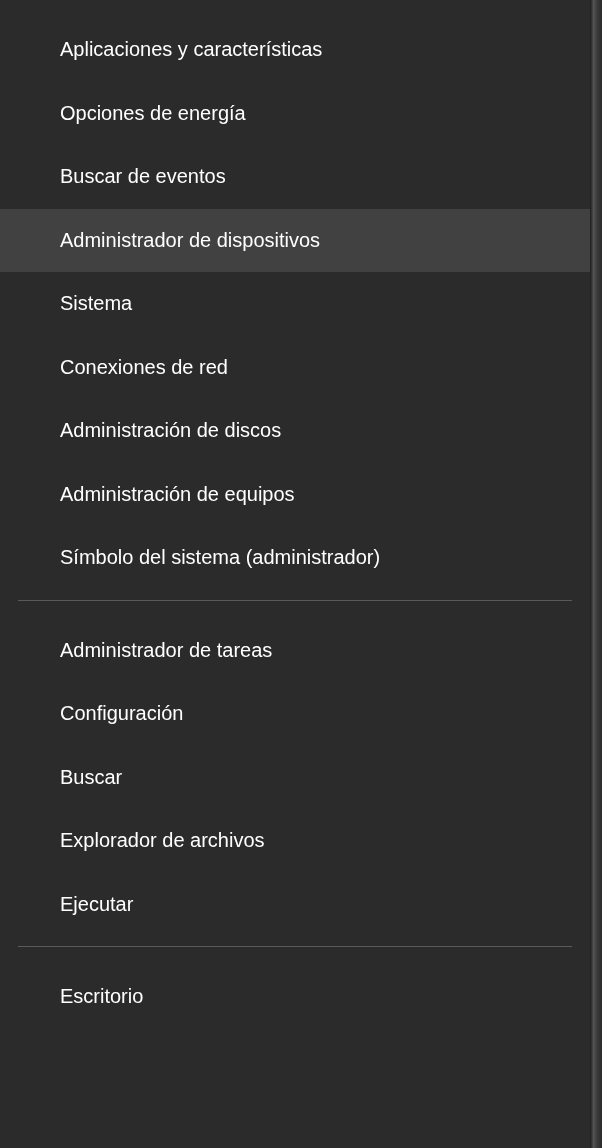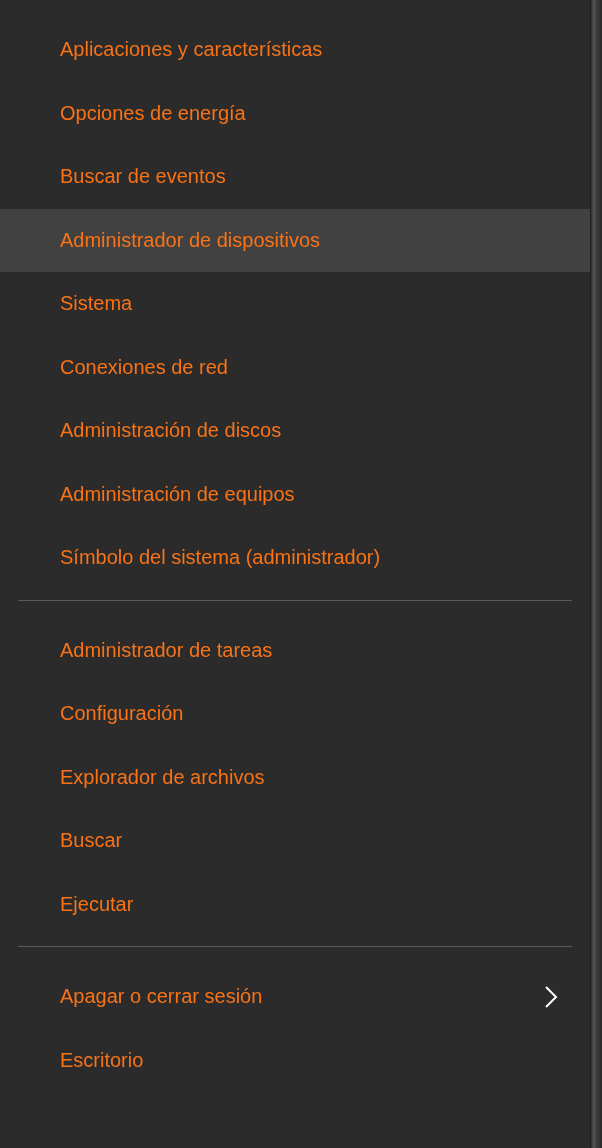--- a/index.html
+++ b/index.html
@@ -21,21 +21,21 @@
       background: #2b2b2b;
       padding-top: 18px;
       position: relative;
     }
     .menu-item {
       height: 63.5px;
       display: flex;
       align-items: center;
       padding-left: 60px;
       padding-right: 30px;
-      color: #f97316;
+      color: #ffffff;
       font-size: 20px;
       font-weight: 400;
       cursor: pointer;
       position: relative;
     }
     .menu-item.highlighted {
       background: #414141;
     }
     .separator {
       height: 1px;
@@ -104,38 +104,30 @@
   <div class="separator"></div>
   <div class="spacer-after-separator"></div>
 
   <div class="menu-item">
     <span>Administrador de tareas</span>
   </div>
   <div class="menu-item">
     <span>Configuración</span>
   </div>
   <div class="menu-item">
-    <span>Explorador de archivos</span>
+    <span>Buscar</span>
   </div>
   <div class="menu-item">
-    <span>Buscar</span>
+    <span>Explorador de archivos</span>
   </div>
   <div class="menu-item">
     <span>Ejecutar</span>
   </div>
   <div class="spacer-before-separator"></div>
   <div class="separator"></div>
   <div class="spacer-after-separator"></div>
 
   <div class="menu-item">
-    <span>Apagar o cerrar sesión</span>
-    <span class="chevron">
-      <svg viewBox="0 0 18 28" fill="none" stroke="#ffffff" stroke-width="2">
-        <polyline points="4,4 14,14 4,24"></polyline>
-      </svg>
-    </span>
-  </div>
-  <div class="menu-item">
     <span>Escritorio</span>
   </div>
 </div>
 
 <div class="right-edge"></div>
 
 </body></html>

